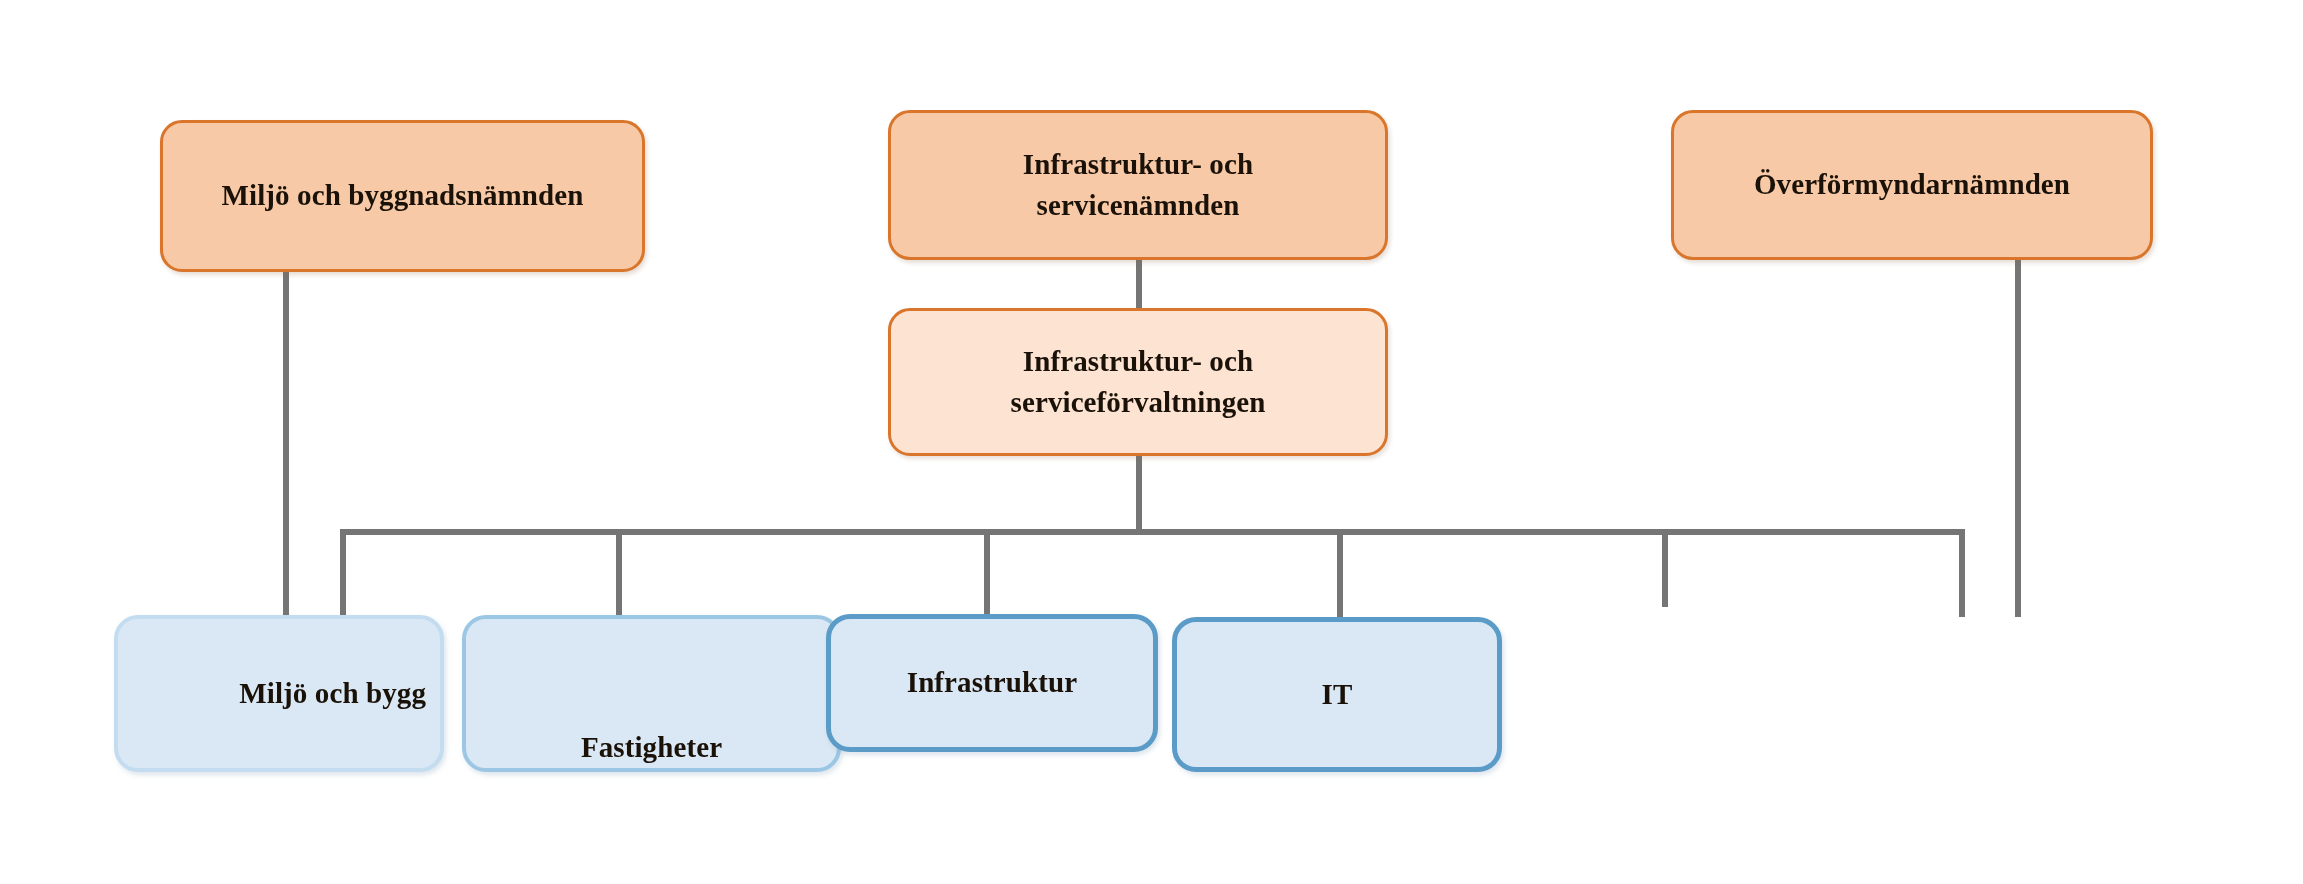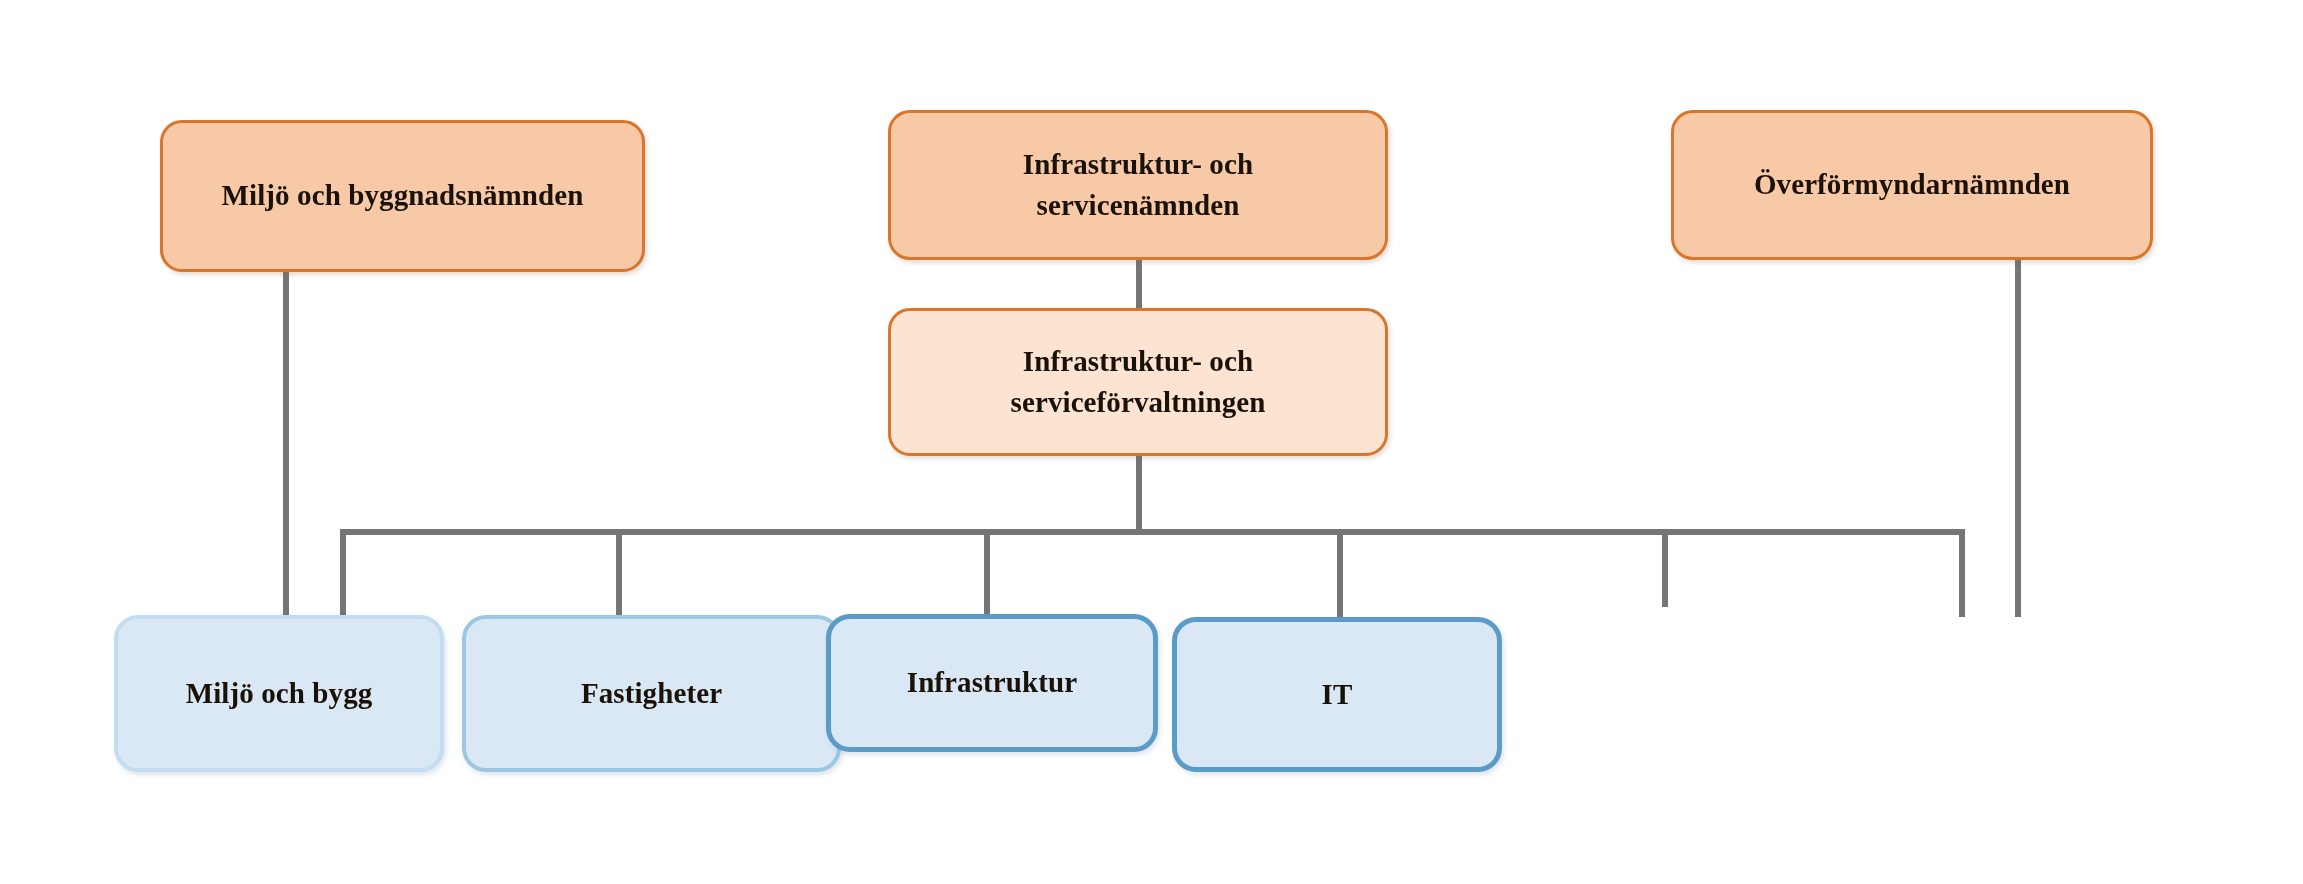--- a/index.html
+++ b/index.html
@@ -110,25 +110,25 @@
 
   <div class="node orange" style="left:1637px; top:110px; width:482px; height:150px;margin-left:34px;">
     <span class="label">Överförmyndarnämnden</span>
   </div>
 
   <div class="node orange-light" style="left:888px; top:308px; width:500px; height:148px;">
     <span class="label">Infrastruktur- och
 serviceförvaltningen</span>
   </div>
 
-  <div class="node blue b-pale" style="left:114px; top:615px; width:330px; height:157px;">
+  <div class="node blue b-pale" style="left:114px; top:615px; width:330px; height:157px;justify-content:flex-end;">
     <span class="label">Miljö och bygg</span>
   </div>
 
-  <div class="node blue b-mid" style="left:462px; top:615px; width:379px; height:157px;">
+  <div class="node blue b-mid" style="left:462px; top:615px; width:379px; height:157px;align-items:flex-end;">
     <span class="label">Fastigheter</span>
   </div>
 
   <div class="node blue b-strong" style="left:818px; top:614px; width:332px; height:138px;margin-left:8px;">
     <span class="label">Infrastruktur</span>
   </div>
 
   <div class="node blue b-strong" style="left:1172px; top:617px; width:330px; height:155px;">
     <span class="label">IT</span>
   </div>

